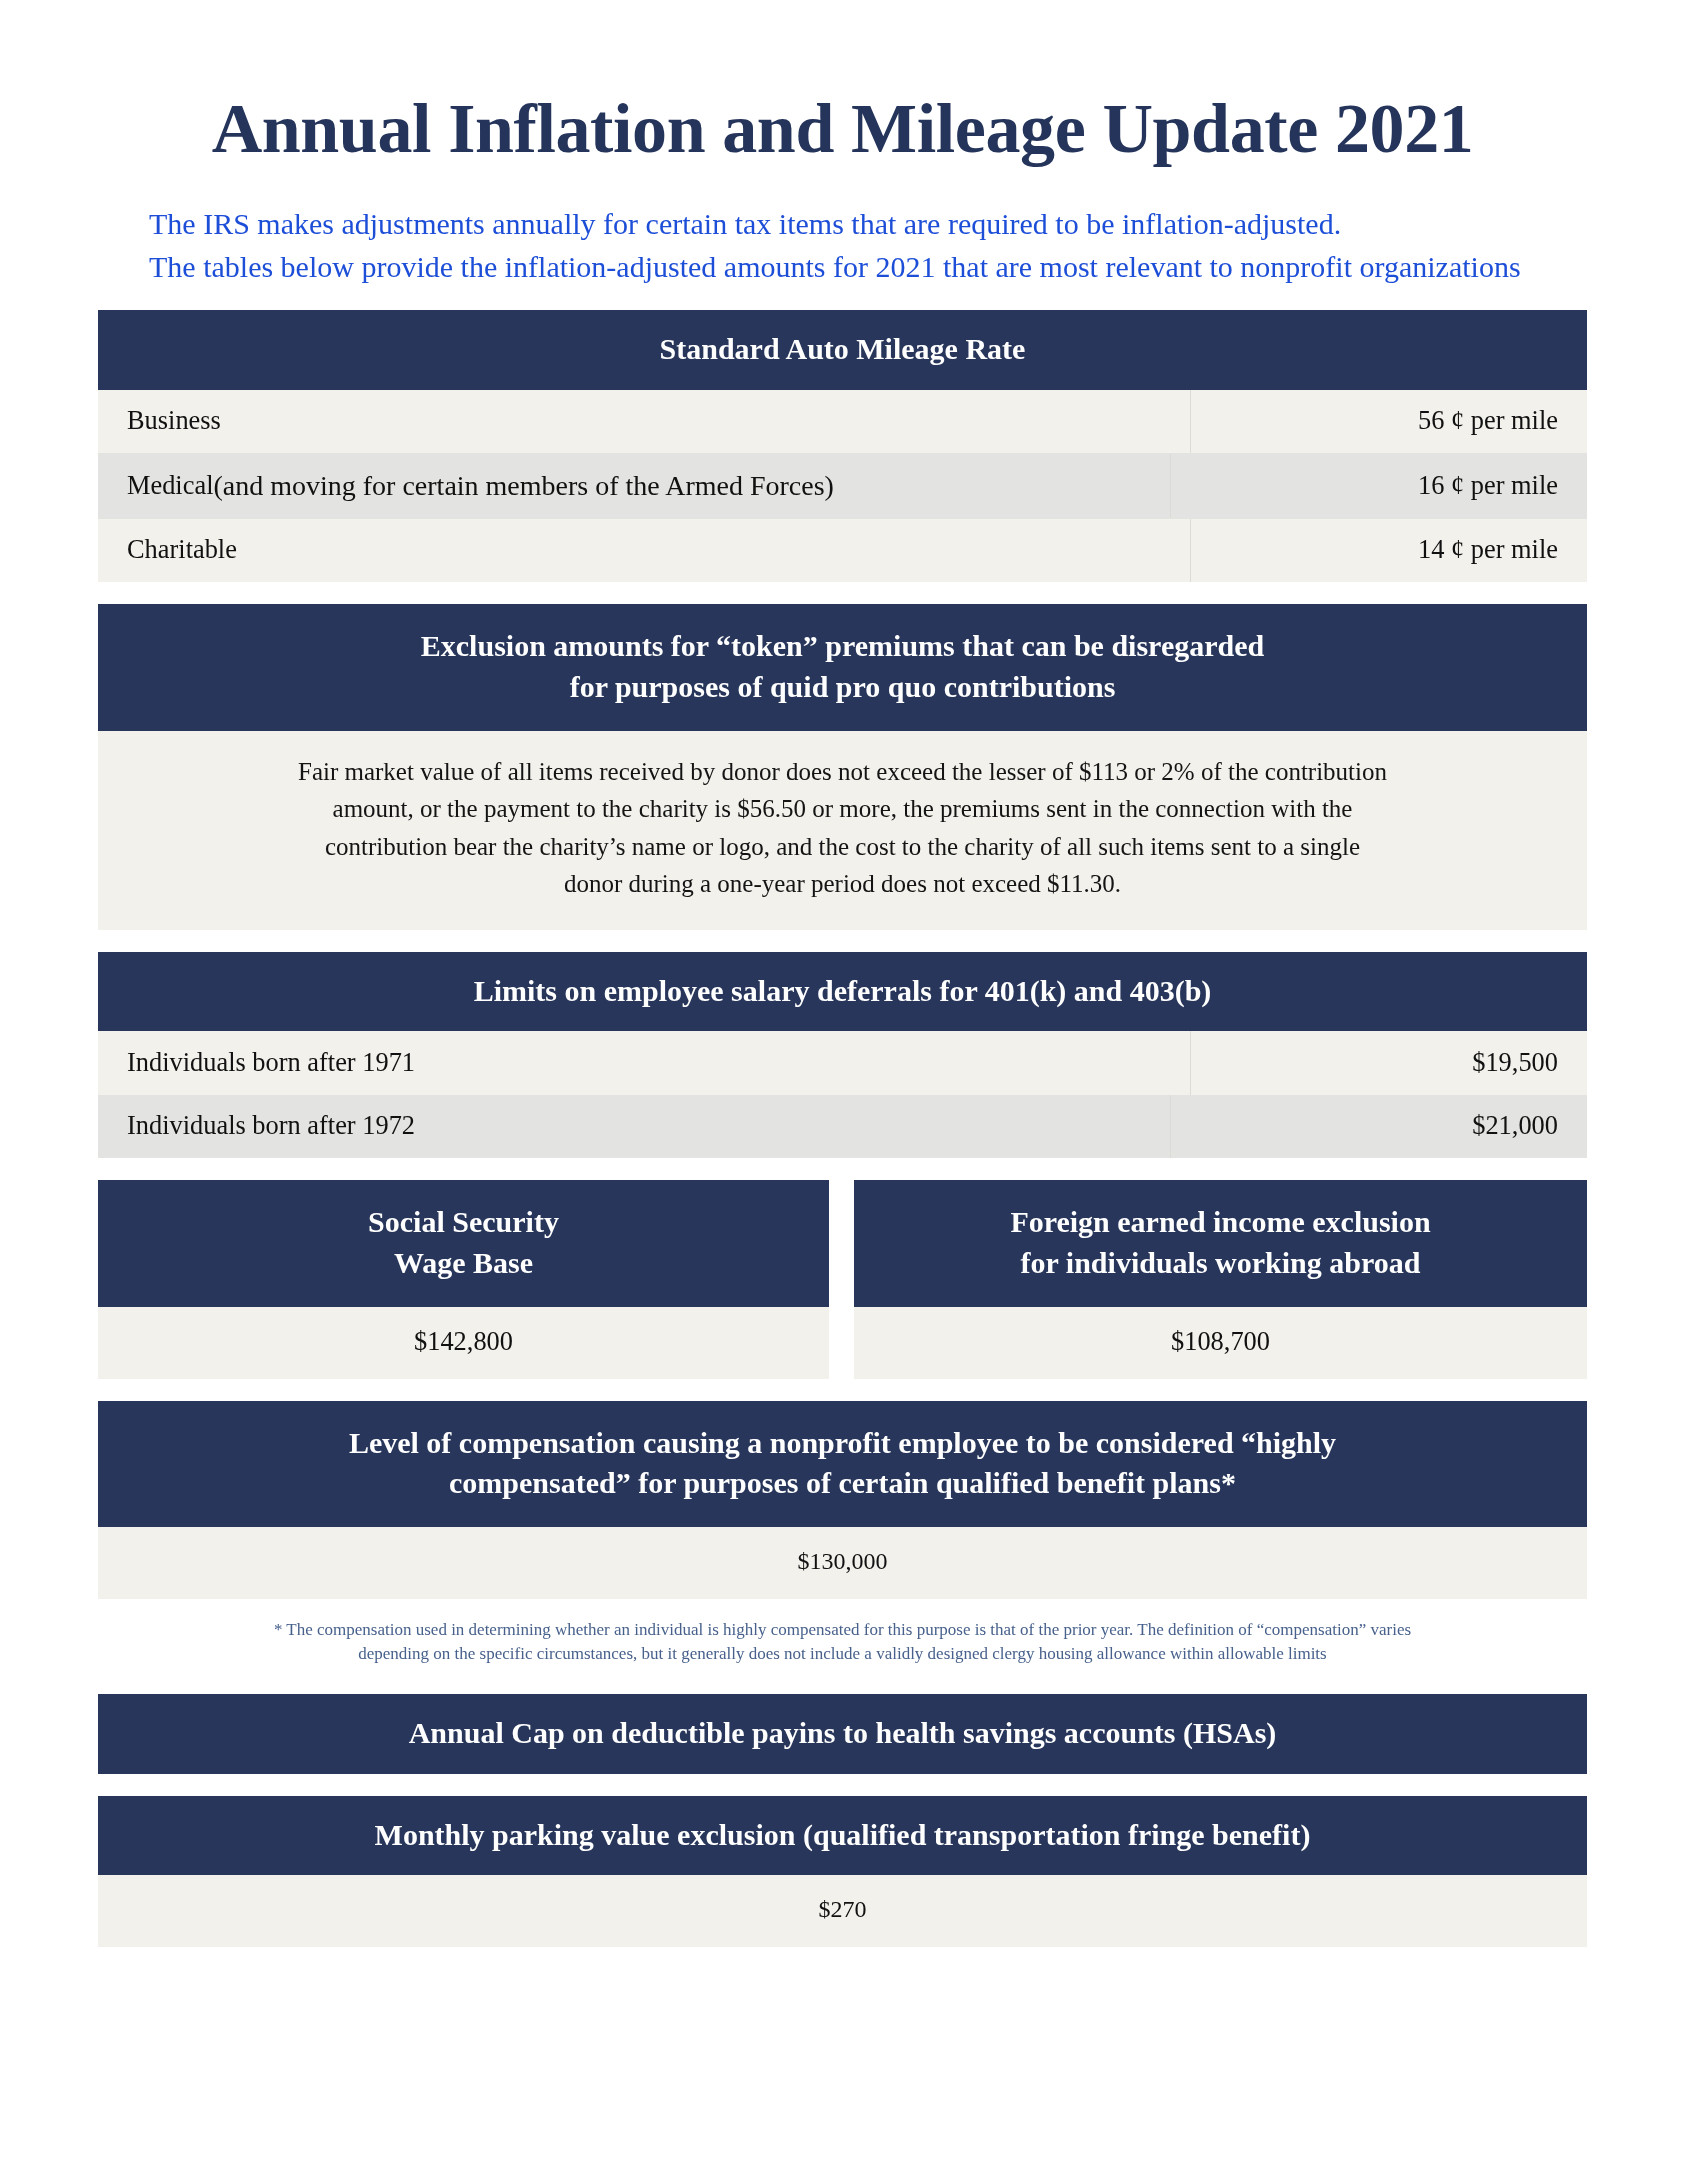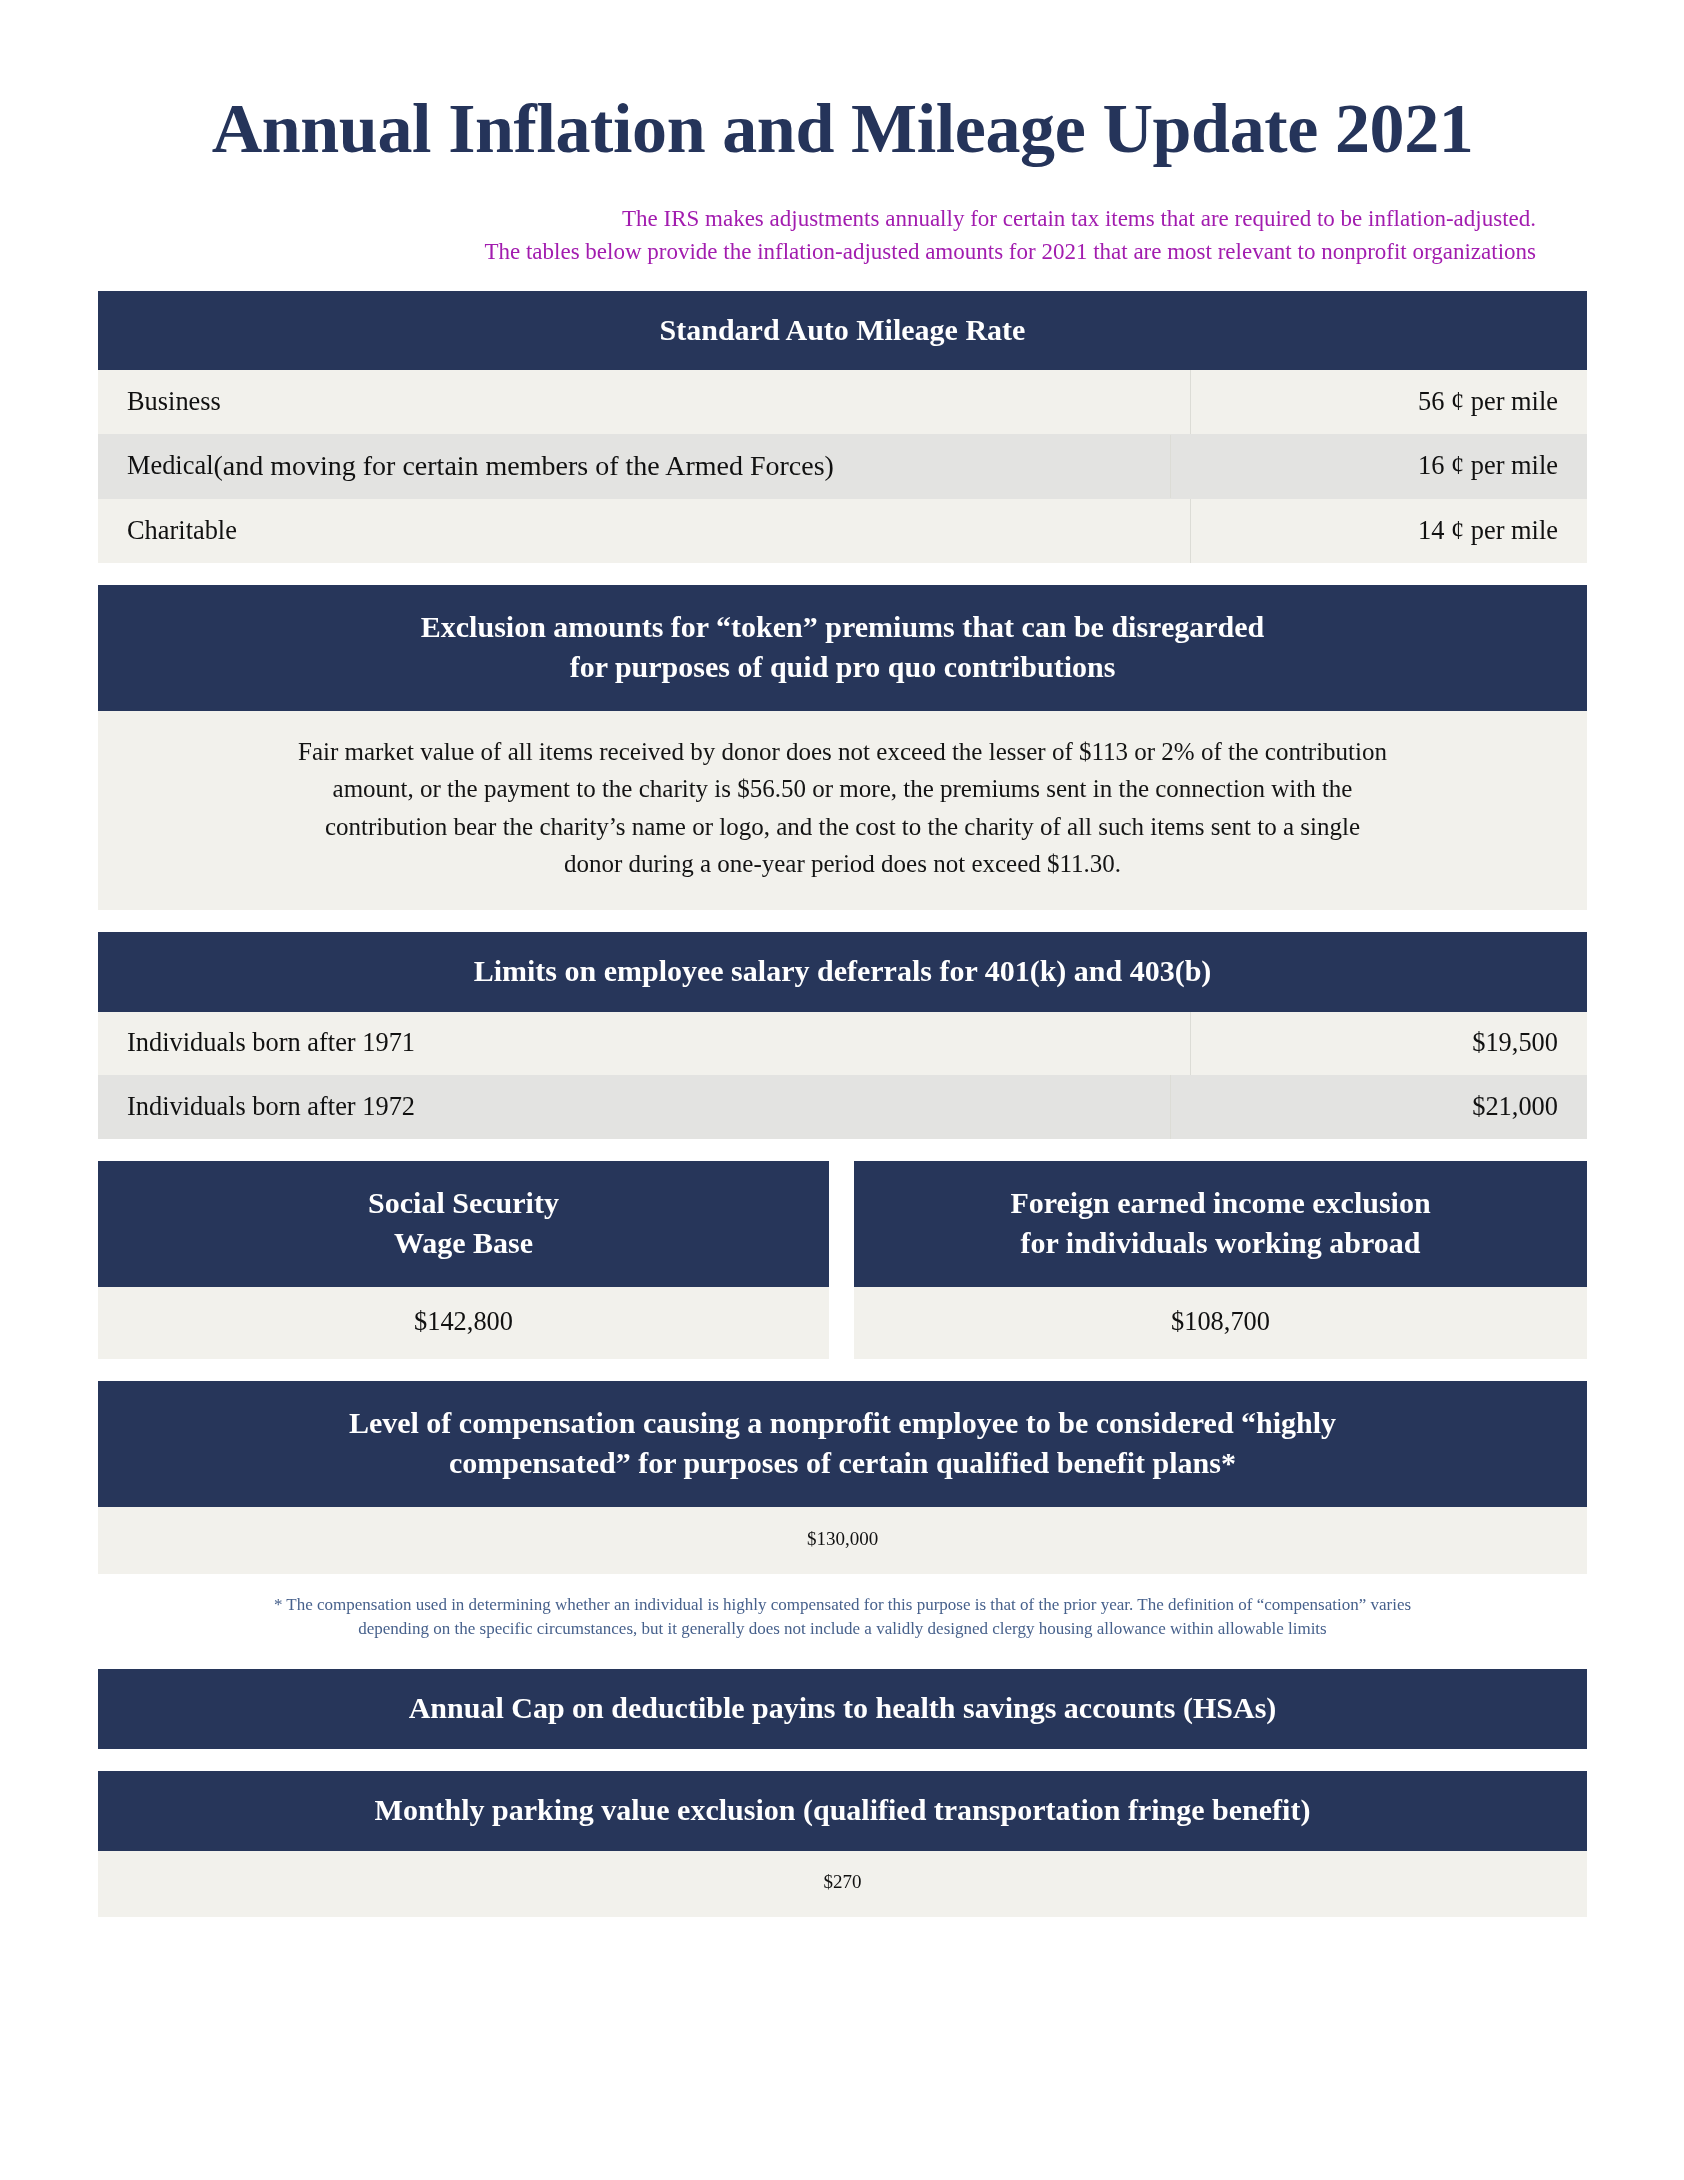--- a/index.html
+++ b/index.html
@@ -29,24 +29,24 @@
     font-weight: 700;
     color: #25345a;
     text-align: center;
     letter-spacing: -0.4px;
     padding-top: 92px;
     line-height: 1.06;
     white-space: nowrap;
   }
 
   .doc-subtitle {
-    text-align: right;
-    font-size: 23px;
+    text-align: left;
+    font-size: 30px;
     line-height: 1.42;
-    color: #a21caf;
+    color: #1d4ed8;
     margin-top: 37px;
     padding: 0 51px;
   }
   .doc-subtitle .line { display: block; }
 
   
   .block { margin-top: 22px; }
   .block.tight { margin-top: 24px; }
 
   .bar {
@@ -104,21 +104,21 @@
     line-height: 1.5;
     padding: 22px 81px 27px 81px;
     color: #141414;
   }
   .panel-text .line { display: block; }
 
   
   .value-strip {
     background: #f2f1ec;
     text-align: center;
-    font-size: 19px;
+    font-size: 24px;
     padding: 20.4px 17px 24px 17px;
     min-height: 65px;
   }
 
   
   .pair {
     display: flex;
     gap: 25px;
     margin-top: 22px;
   }

